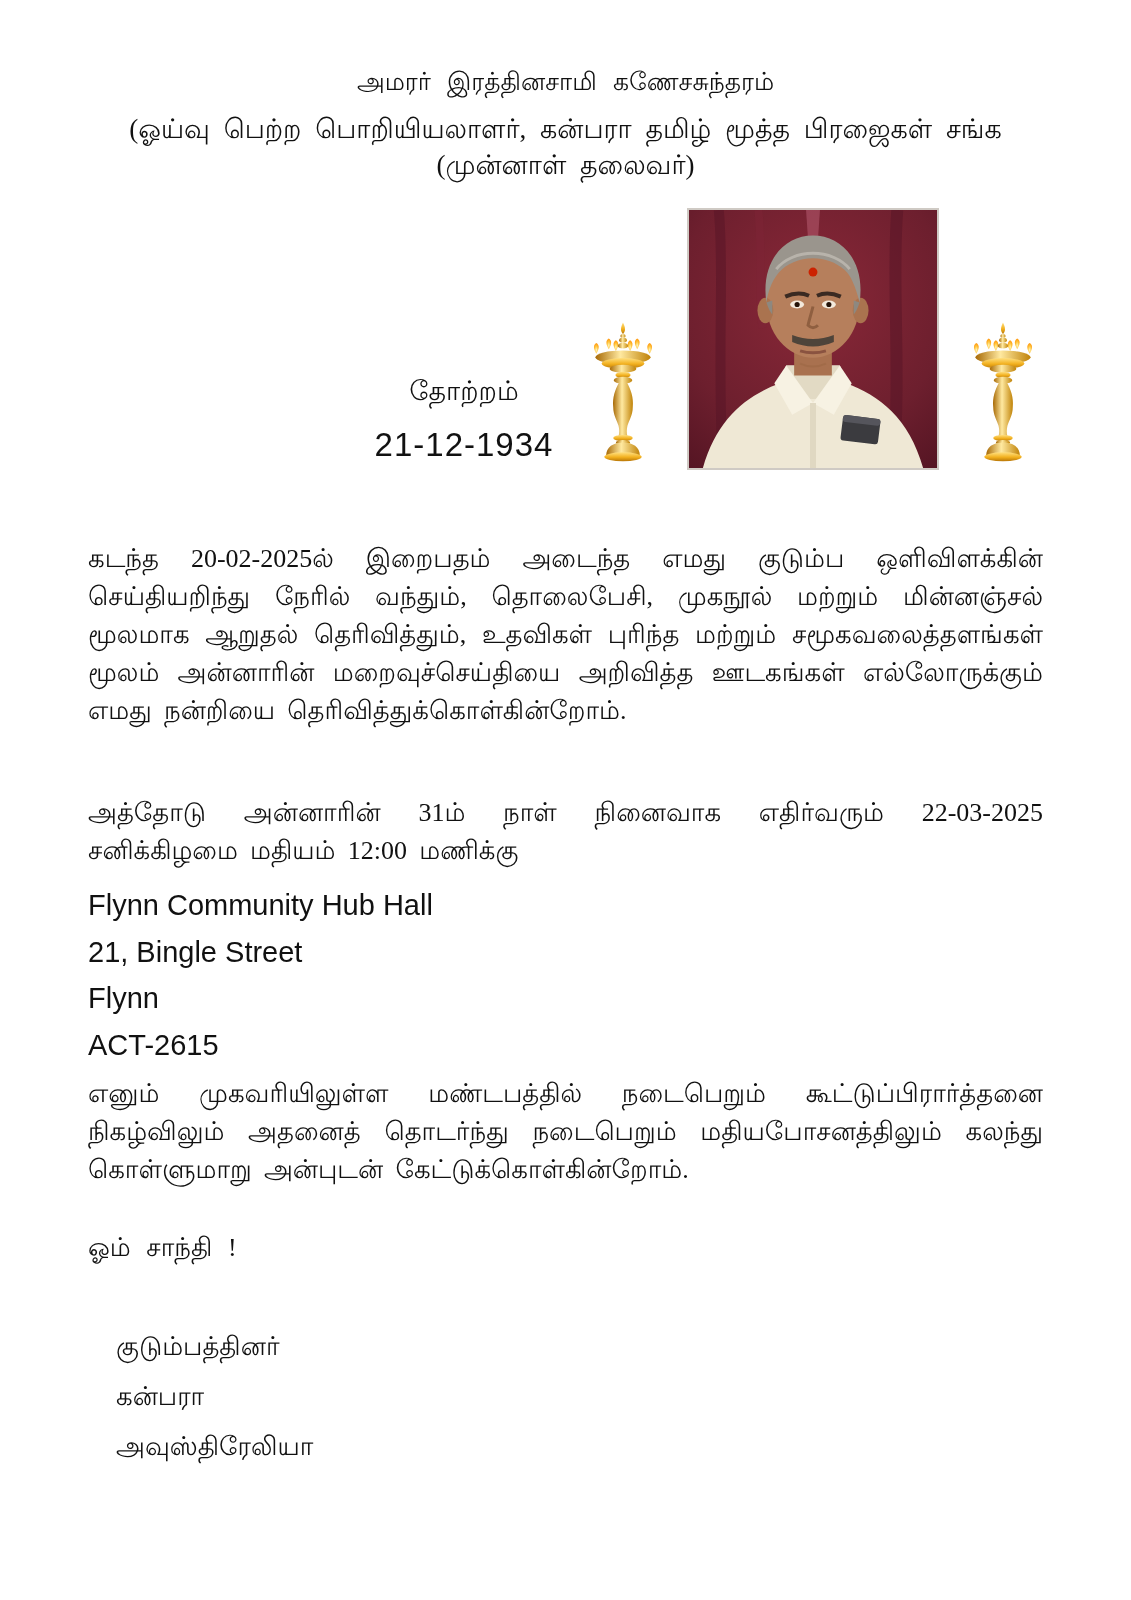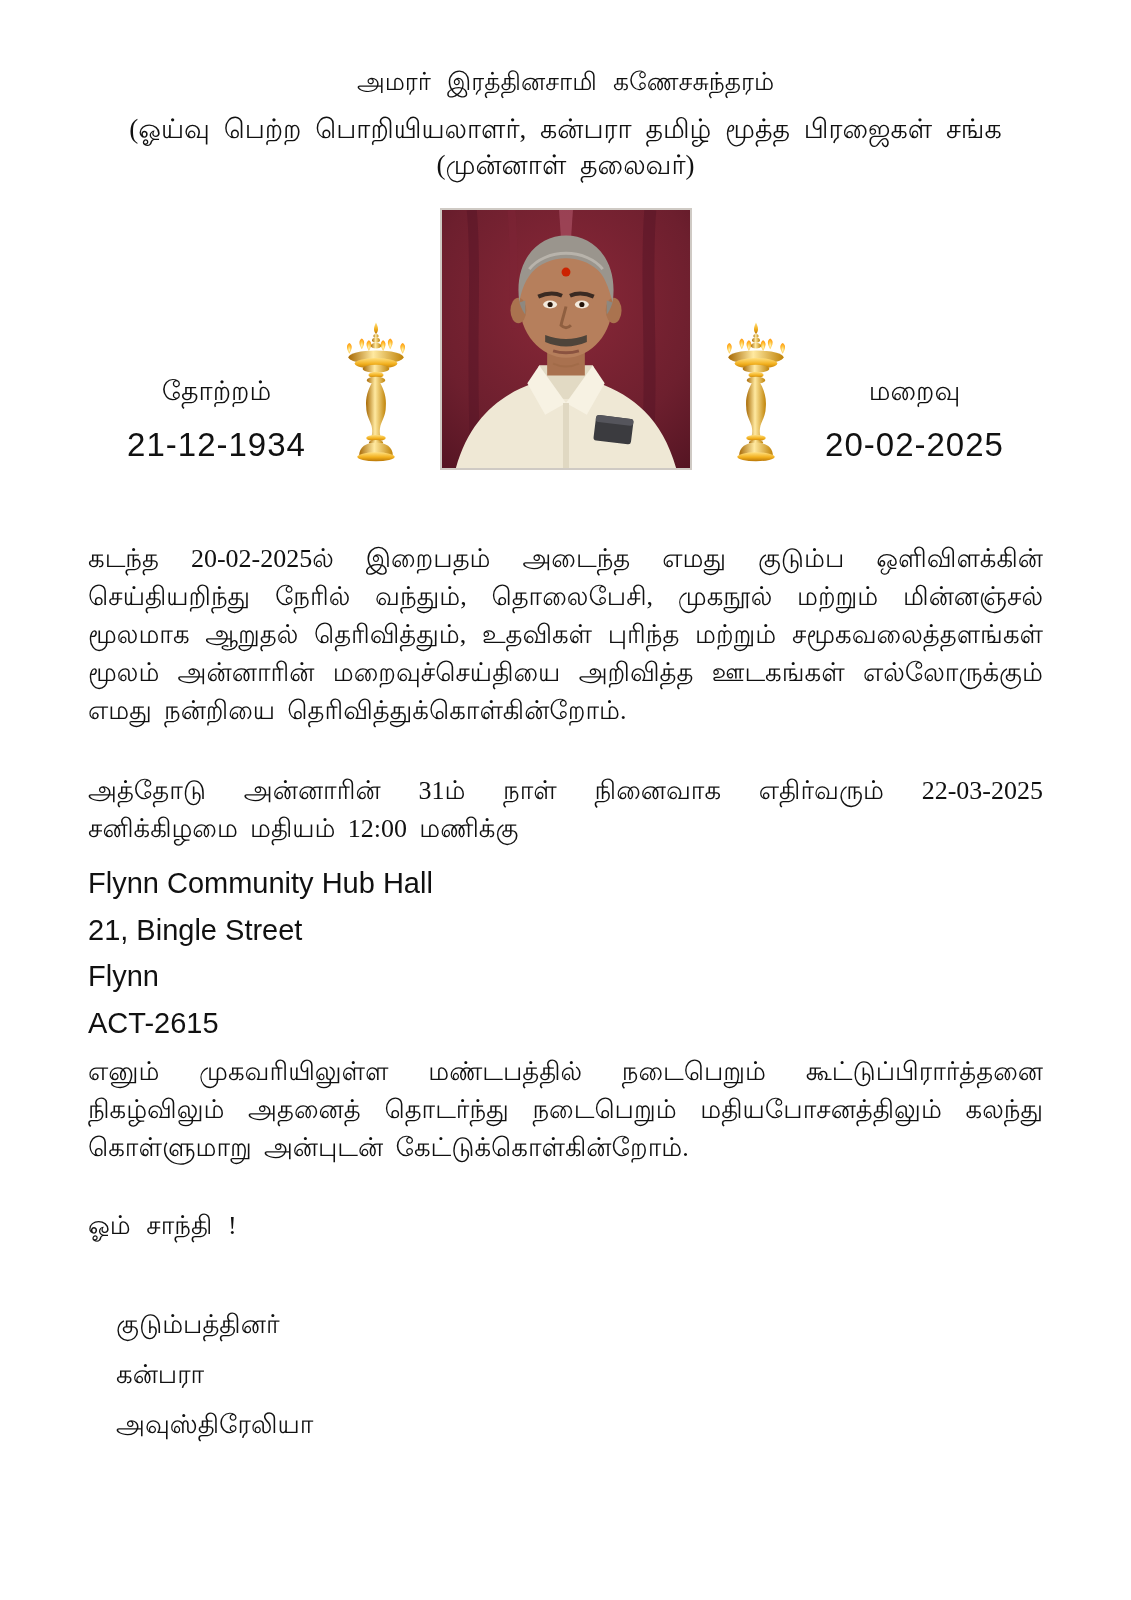--- a/index.html
+++ b/index.html
@@ -42,21 +42,21 @@
     text-align: center;
     font-size: 27px;
     word-spacing: 7px;
     line-height: 1.35;
   }
 
   
   .memorial-row {
     display: flex;
     align-items: flex-end;
-    justify-content: center;
+    justify-content: flex-end;
     gap: 24px;
     margin: 24px 0 70px 0;
   }
   .date-block {
     width: 190px;
     text-align: center;
     padding-bottom: 6px;
   }
   .date-label {
     font-size: 27px;
@@ -82,21 +82,21 @@
   .photo-frame svg { display: block; width: 100%; height: 100%; }
 
   
   .body-para {
     margin: 0;
     font-size: 26px;
     line-height: 1.46;
     text-align: justify;
     word-spacing: 0.22em;
   }
-  .para-thanks   { margin-bottom: 42px; }
+  .para-thanks   { margin-bottom: 64px; }
   .para-invite   { margin-bottom: 12px; }
   .para-request  { margin-bottom: 44px; }
 
   .venue {
     margin: 0 0 6px 0;
   }
   .venue-line {
     font-family: "Liberation Sans", sans-serif;
     font-size: 29px;
     line-height: 1.62;
@@ -242,24 +242,20 @@
         <path d="M112,143 Q125,147 138,143" stroke="#8a5340" stroke-width="3" fill="none"></path>
 
         <path d="M112,156 Q125,162 138,156" stroke="#9c6844" stroke-width="2" fill="none" opacity="0.6"></path>
       </svg>
     </div>
 
     <svg class="lamp" viewBox="0 0 90 160">
       <use href="#lamp-shape"></use>
     </svg>
 
-    <div class="date-block">
-      <div class="date-label">மறைவு</div>
-      <div class="date-value">20-02-2025</div>
-    </div>
   </div>
 
   <p class="body-para para-thanks">கடந்த 20-02-2025ல் இறைபதம் அடைந்த எமது குடும்ப ஒளிவிளக்கின் செய்தியறிந்து நேரில் வந்தும், தொலைபேசி, முகநூல் மற்றும் மின்னஞ்சல் மூலமாக ஆறுதல் தெரிவித்தும், உதவிகள் புரிந்த மற்றும் சமூகவலைத்தளங்கள் மூலம் அன்னாரின் மறைவுச்செய்தியை அறிவித்த ஊடகங்கள் எல்லோருக்கும் எமது நன்றியை தெரிவித்துக்கொள்கின்றோம்.</p>
 
   <p class="body-para para-invite">அத்தோடு அன்னாரின் 31ம் நாள் நினைவாக எதிர்வரும் 22-03-2025 சனிக்கிழமை மதியம் 12:00 மணிக்கு</p>
 
   <div class="venue">
     <div class="venue-line">Flynn Community Hub Hall</div>
     <div class="venue-line">21, Bingle Street</div>
     <div class="venue-line">Flynn</div>

